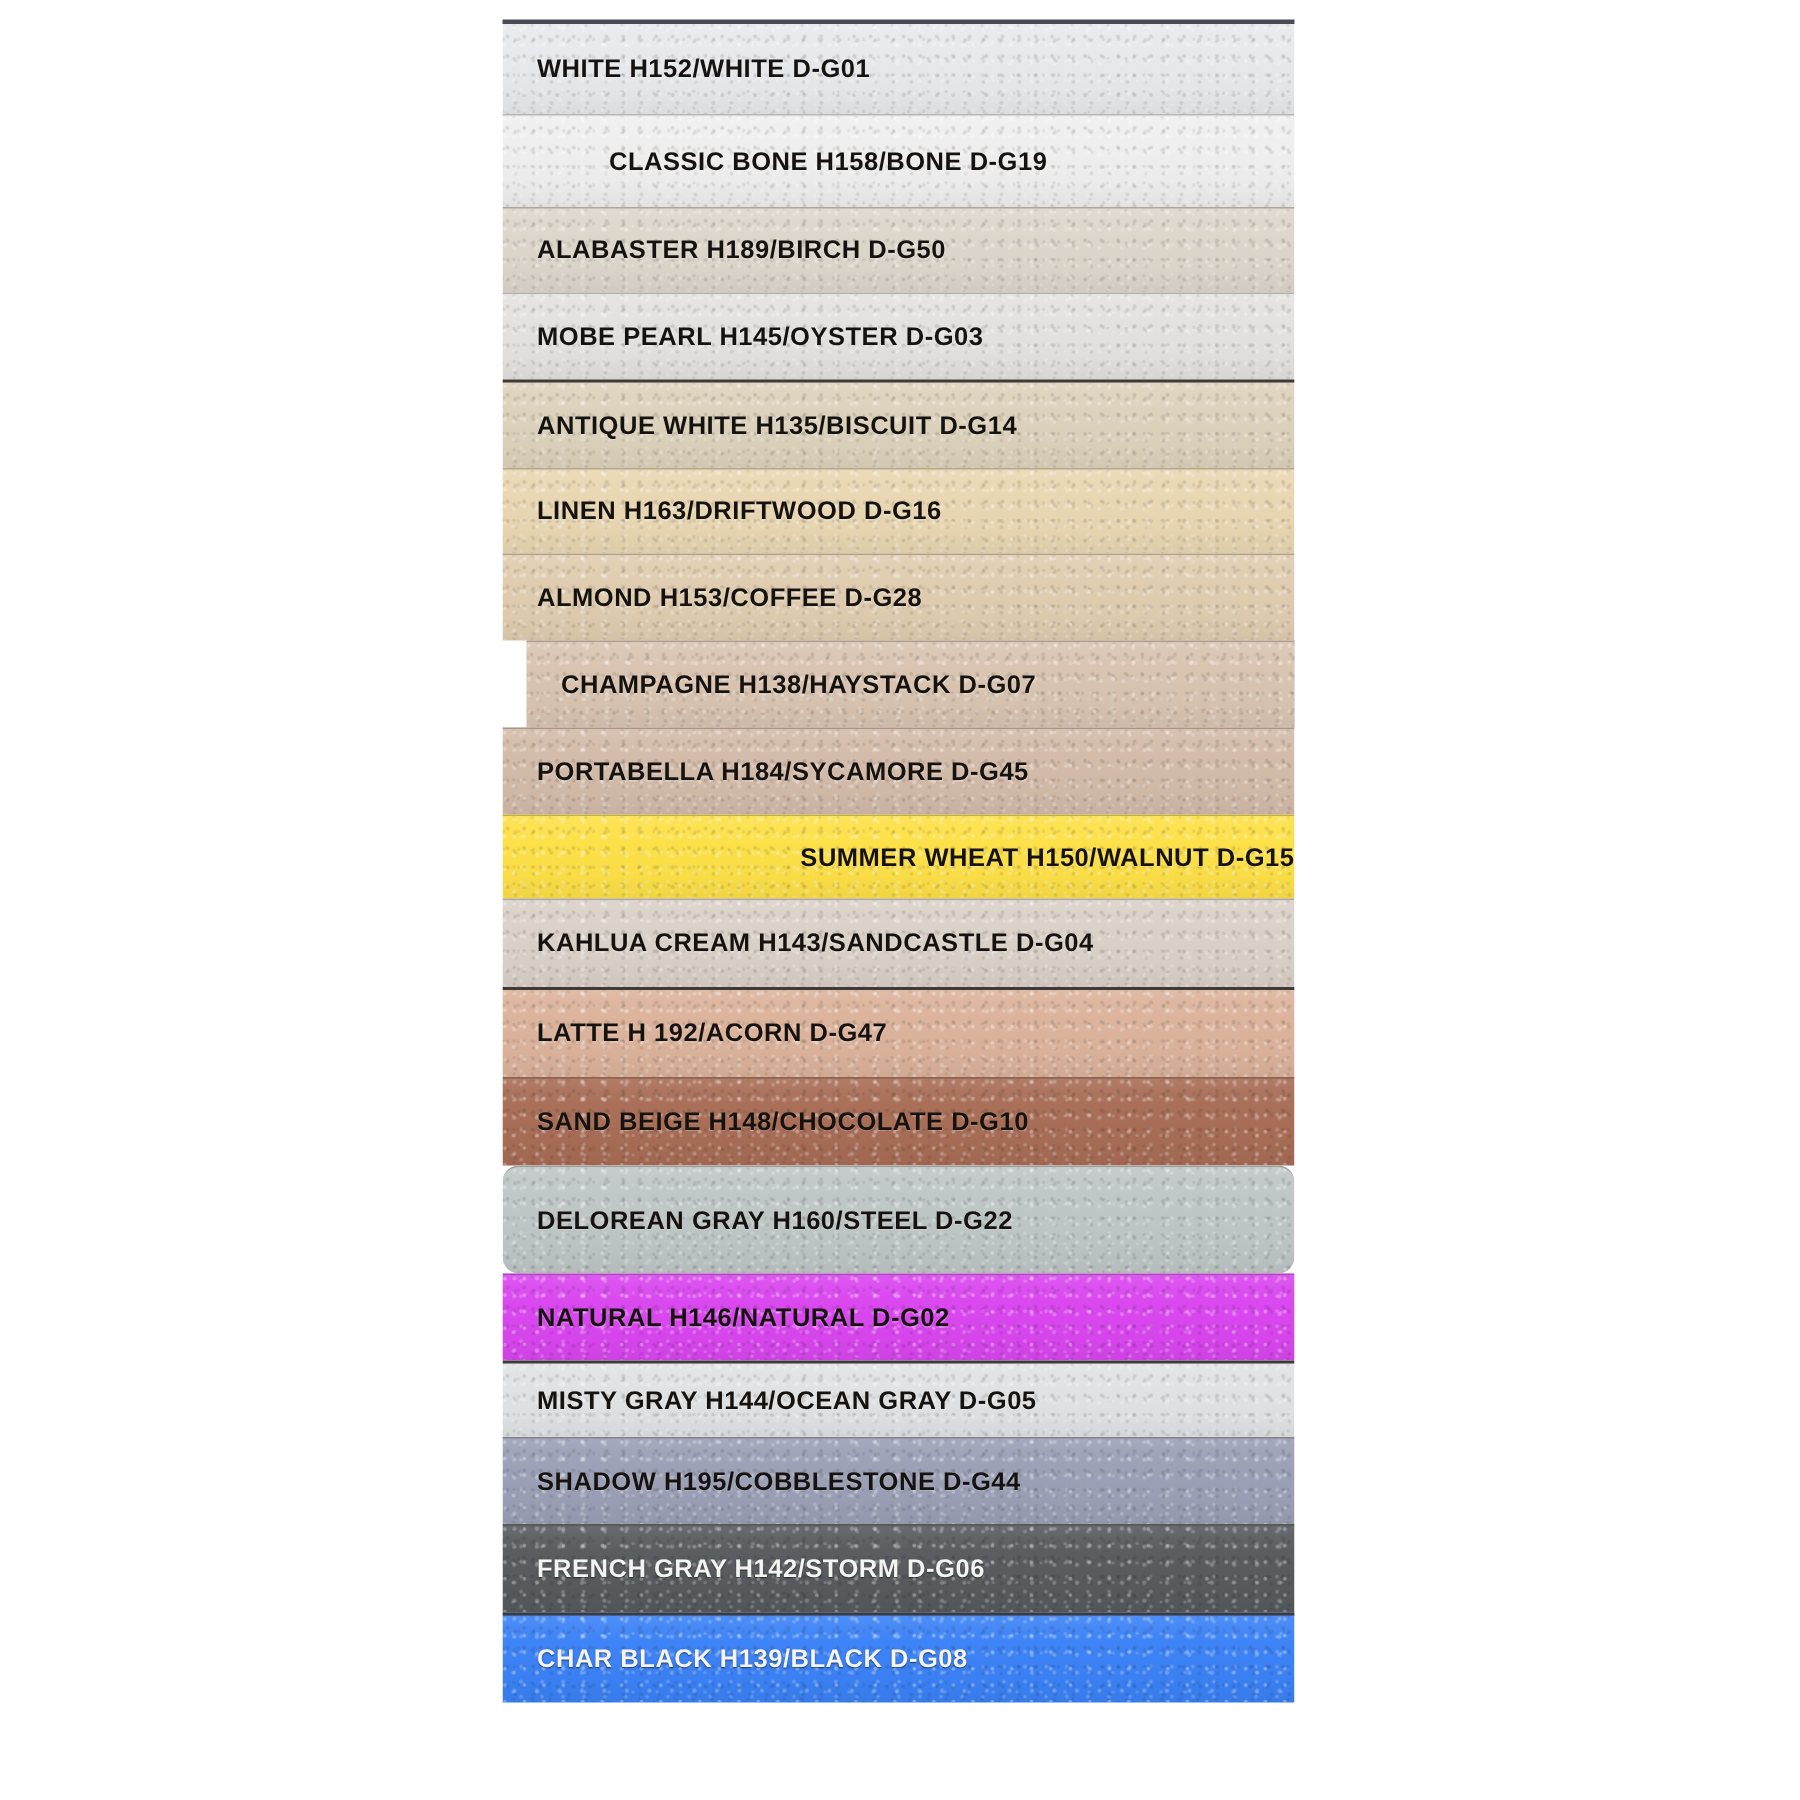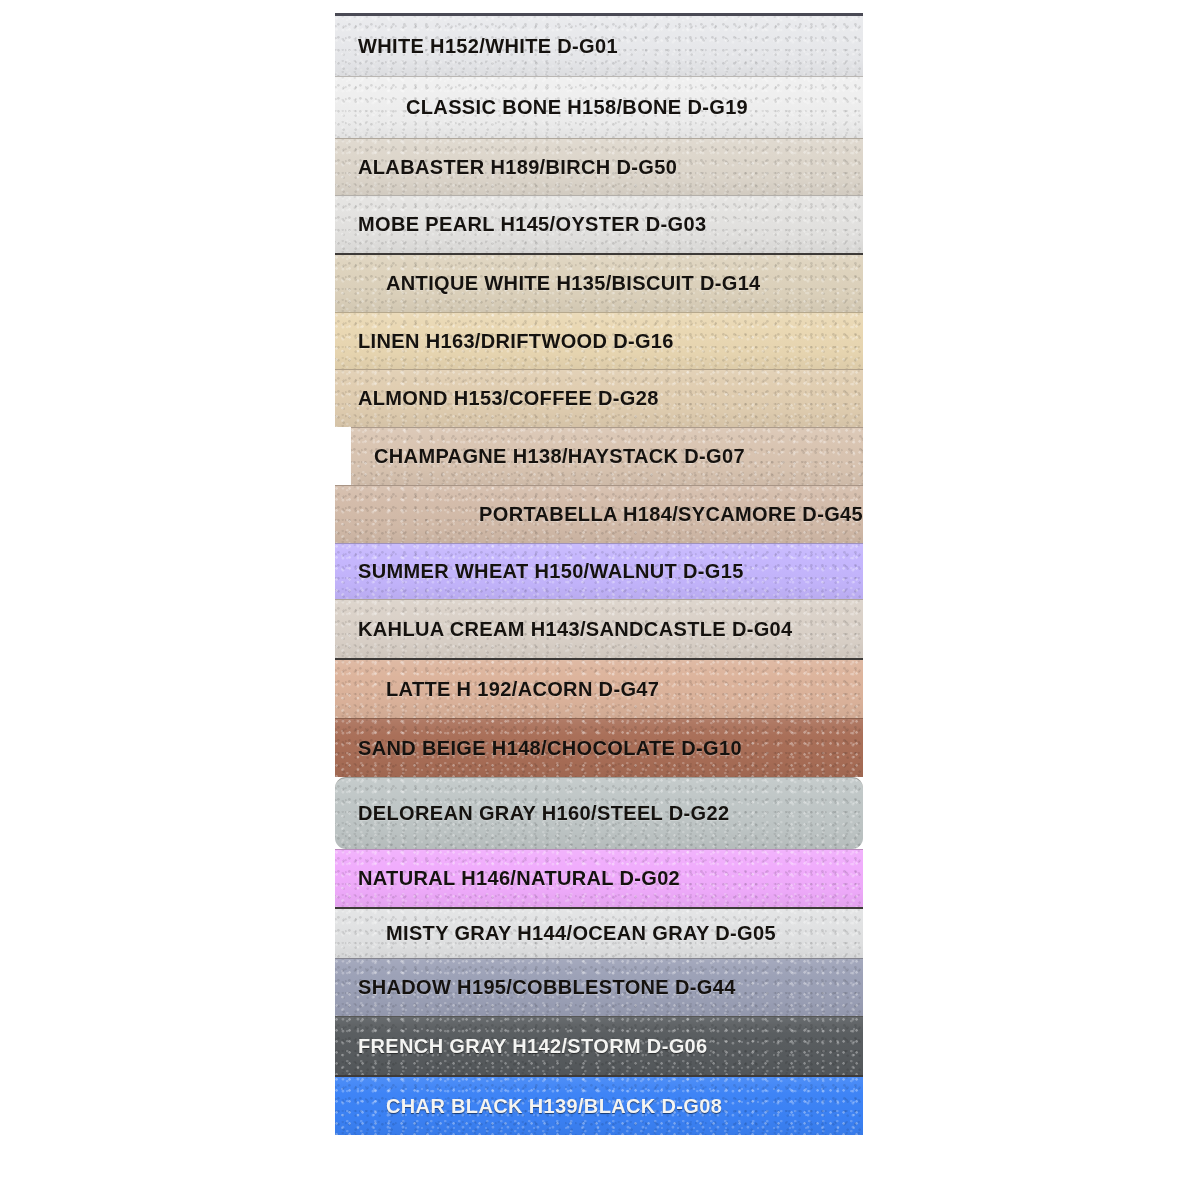--- a/index.html
+++ b/index.html
@@ -78,32 +78,32 @@
       rgba(255,255,255,0.10) 0%,
       rgba(255,255,255,0.02) 28%,
       rgba(0,0,0,0.015) 72%,
       rgba(0,0,0,0.055) 100%);
   }
 
   .swatch-label {
     position: relative;
     z-index: 3;
     padding-left: 23px;
-    font-size: 20px;
+    font-size: 17px;
     font-weight: bold;
     letter-spacing: 0.35px;
     white-space: nowrap;
     font-family: "Liberation Sans", sans-serif;
   }
 
   .dark-text { color: #15120f; text-shadow: 0 1px 0 rgba(255,255,255,0.22); }
   .light-text { color: #f4f4f2; text-shadow: 0 1px 1px rgba(0,0,0,0.55); }
 
   
-  .hard-edge-top { border-top: 2.5px solid #3d3a38; padding-left: 28px; }
+  .hard-edge-top { border-top: 2.5px solid #3d3a38; }
   .soft-edge-top { border-top: 1px solid rgba(90,80,70,0.35); }
 </style>
 </head>
 <body>
 
 <div id="chart-root">
   <div id="swatch-card">
 
   <div class="swatch-row" style="background: rgb(232, 233, 236); height: 60px; flex: 0 0 auto;">
         <span class="swatch-label dark-text">WHITE H152/WHITE D-G01</span>
@@ -122,39 +122,39 @@
       </div>
       <div class="swatch-row soft-edge-top" style="background: rgb(233, 215, 178); height: 57px; flex: 0 0 auto;">
         <span class="swatch-label dark-text">LINEN H163/DRIFTWOOD D-G16</span>
       </div>
       <div class="swatch-row soft-edge-top" style="background: rgb(224, 205, 176); height: 58px; flex: 0 0 auto;">
         <span class="swatch-label dark-text">ALMOND H153/COFFEE D-G28</span>
       </div>
       <div class="swatch-row soft-edge-top" style="background: rgb(217, 196, 177); height: 58px; flex: 0 0 auto; margin-left: 16px;">
         <span class="swatch-label dark-text">CHAMPAGNE H138/HAYSTACK D-G07</span>
       </div>
-      <div class="swatch-row soft-edge-top" style="background: rgb(211, 187, 169); height: 58px; flex: 0 0 auto; justify-content: flex-end;">
+      <div class="swatch-row soft-edge-top" style="background: rgb(211, 187, 169); height: 58px; flex: 0 0 auto;">
         <span class="swatch-label dark-text">PORTABELLA H184/SYCAMORE D-G45</span>
       </div>
-      <div class="swatch-row soft-edge-top" style="background: #c4b5fd; height: 56px; flex: 0 0 auto;">
+      <div class="swatch-row soft-edge-top" style="background: #fde047; height: 56px; flex: 0 0 auto; justify-content: flex-end;">
         <span class="swatch-label dark-text">SUMMER WHEAT H150/WALNUT D-G15</span>
       </div>
       <div class="swatch-row soft-edge-top" style="background: rgb(218, 209, 200); height: 59px; flex: 0 0 auto;">
         <span class="swatch-label dark-text">KAHLUA CREAM H143/SANDCASTLE D-G04</span>
       </div>
       <div class="swatch-row hard-edge-top" style="background: rgb(220, 179, 155); height: 60px; flex: 0 0 auto;">
         <span class="swatch-label dark-text">LATTE H 192/ACORN D-G47</span>
       </div>
       <div class="swatch-row soft-edge-top" style="background: rgb(168, 109, 86); height: 59px; flex: 0 0 auto;">
         <span class="swatch-label dark-text">SAND BEIGE H148/CHOCOLATE D-G10</span>
       </div>
       <div class="swatch-row soft-edge-top" style="background: rgb(191, 198, 198); height: 72px; flex: 0 0 auto; border-radius: 11px;">
         <span class="swatch-label dark-text">DELOREAN GRAY H160/STEEL D-G22</span>
       </div>
-      <div class="swatch-row soft-edge-top" style="background: #f0abfc; height: 58px; flex: 0 0 auto; text-align: right;">
+      <div class="swatch-row soft-edge-top" style="background: #d946ef; height: 58px; flex: 0 0 auto; text-align: right;">
         <span class="swatch-label dark-text">NATURAL H146/NATURAL D-G02</span>
       </div>
       <div class="swatch-row hard-edge-top" style="background: rgb(225, 226, 227); height: 51px; flex: 0 0 auto;">
         <span class="swatch-label dark-text">MISTY GRAY H144/OCEAN GRAY D-G05</span>
       </div>
       <div class="swatch-row soft-edge-top" style="background: rgb(155, 160, 182); height: 58px; flex: 0 0 auto;">
         <span class="swatch-label dark-text">SHADOW H195/COBBLESTONE D-G44</span>
       </div>
       <div class="swatch-row soft-edge-top" style="background: rgb(87, 91, 94); height: 59px; flex: 0 0 auto;">
         <span class="swatch-label light-text">FRENCH GRAY H142/STORM D-G06</span>

